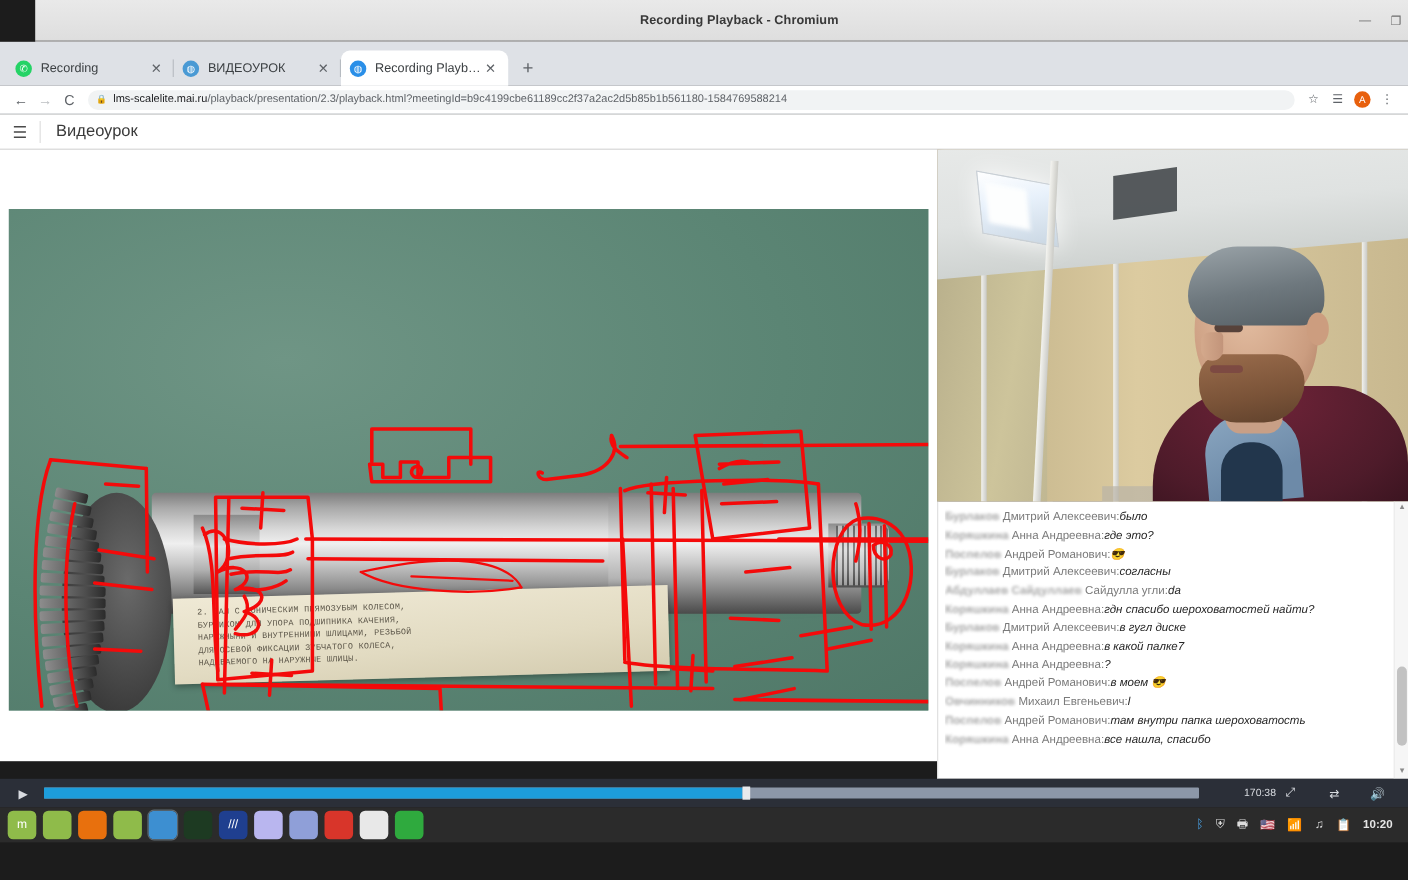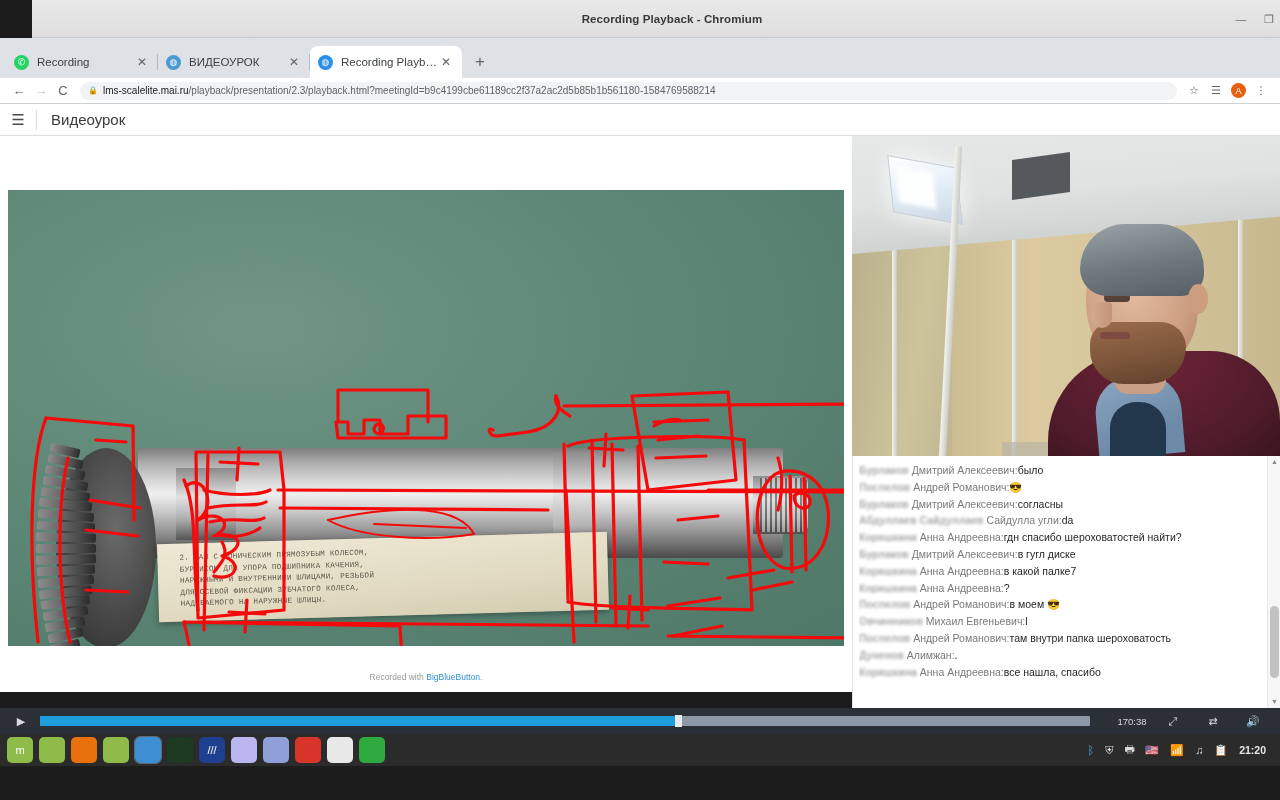--- a/index.html
+++ b/index.html
@@ -269,21 +269,21 @@
   .msg {
     font-size: 10.5px; line-height: 16.8px; color: #2d2d2d; white-space: nowrap;
     overflow: hidden; text-overflow: ellipsis;
   }
   .msg .who-blur {
     color: #a9a9a9; filter: blur(1.6px); font-weight: bold;
   }
   .msg .who {
     color: #7b7b7b;
   }
-  .msg .body { color: #262626; }
+  .msg .body { color: #262626; font-style: italic; }
   .chat-scroll {
     position: absolute; right: 0; top: 0; width: 13px; height: 252px;
     background: #f6f6f6; border-left: 1px solid #eaeaea;
   }
   .chat-scroll .arrow {
     position: absolute; left: 0; width: 13px; height: 12px; text-align: center;
     font-size: 7px; color: #8a8a8a; line-height: 12px;
   }
   .chat-scroll .arrow.up { top: 0; }
   .chat-scroll .arrow.down { bottom: 0; }
@@ -294,21 +294,21 @@
 
   
   .player {
     position: absolute; left: 0; top: 708px; width: 1280px; height: 26px;
     background: #2b2f38; display: flex; align-items: center; padding: 0 8px;
   }
   .pbtn { width: 26px; text-align: center; color: #d8dbe0; font-size: 11px; cursor: pointer; }
   .seek { position: relative; flex: 1; height: 10px; margin: 0 6px; background: #8c97a8; border-radius: 1px; cursor: pointer; }
   .seek .filled { position: absolute; left: 0; top: 0; bottom: 0; width: 60.5%; background: #1d9ddb; }
   .seek .handle { position: absolute; top: -1px; left: 60.5%; width: 7px; height: 12px; background: #e8eaec; }
-  .ptime { color: #d8dbe0; font-size: 9.5px; width: 64px; text-align: center; padding-left: 8px; }
+  .ptime { color: #d8dbe0; font-size: 9.5px; width: 64px; text-align: right; padding-left: 8px; }
   .pright { display: flex; align-items: center; gap: 14px; padding-right: 6px; }
 
   
   .taskbar {
     position: absolute; left: 0; top: 734px; width: 1280px; height: 32px;
     background: #2b2b2b; display: flex; align-items: center; padding: 0 4px;
   }
   .tb-app {
     width: 26px; height: 26px; margin: 0 3px; border-radius: 5px;
     display: flex; align-items: center; justify-content: center;
@@ -497,21 +497,20 @@
           <path d="M192 496 L232 498"></path>
           <path d="M30 468 L58 466"></path>
           <path d="M196 602 L204 590"></path>
           <path d="M424 524 C464 560 496 590 566 588"></path>
           <path d="M566 588 L534 578 M566 588 L540 602"></path>
           <path d="M558 300 L566 452"></path>
           <path d="M176 290 C190 320 184 374 190 420"></path>
         </g>
       </svg>
     </div>
-    <div class="recorded"><span>Recorded with </span><b>BigBlueButton</b><span>.</span></div>
   </div>
 
   <div class="cam">
     <div class="cam-wall-left"></div>
     <div class="cam-wall-main"></div>
     <div class="cam-post" style="left:160px"></div>
     <div class="cam-post" style="left:258px"></div>
     <div class="cam-post" style="left:386px"></div>
     <div class="cam-post" style="left:40px"></div>
     <div class="cam-ceiling"></div>
@@ -531,31 +530,31 @@
       <div class="cam-brow"></div>
       <div class="cam-eye"></div>
       <div class="cam-hair"></div>
       <div class="cam-ear"></div>
     </div>
   </div>
 
   <div class="chat">
     <div class="chat-list" id="chat-list">
         <div class="msg"><span class="who-blur">Бурлаков </span><span class="who">Дмитрий Алексеевич:</span><span class="body">было</span></div>
+        <div class="msg"><span class="who-blur">Коряшкина </span><span class="who">Анна Андреевна:</span><span class="body">где это?</span></div>
         <div class="msg"><span class="who-blur">Поспелов </span><span class="who">Андрей Романович:</span><span class="body">😎</span></div>
         <div class="msg"><span class="who-blur">Бурлаков </span><span class="who">Дмитрий Алексеевич:</span><span class="body">согласны</span></div>
         <div class="msg"><span class="who-blur">Абдуллаев Сайдуллаев </span><span class="who">Сайдулла угли:</span><span class="body">da</span></div>
         <div class="msg"><span class="who-blur">Коряшкина </span><span class="who">Анна Андреевна:</span><span class="body">гдн спасибо шероховатостей найти?</span></div>
         <div class="msg"><span class="who-blur">Бурлаков </span><span class="who">Дмитрий Алексеевич:</span><span class="body">в гугл диске</span></div>
         <div class="msg"><span class="who-blur">Коряшкина </span><span class="who">Анна Андреевна:</span><span class="body">в какой палке7</span></div>
         <div class="msg"><span class="who-blur">Коряшкина </span><span class="who">Анна Андреевна:</span><span class="body">?</span></div>
         <div class="msg"><span class="who-blur">Поспелов </span><span class="who">Андрей Романович:</span><span class="body">в моем 😎</span></div>
         <div class="msg"><span class="who-blur">Овчинников </span><span class="who">Михаил Евгеньевич:</span><span class="body">l</span></div>
         <div class="msg"><span class="who-blur">Поспелов </span><span class="who">Андрей Романович:</span><span class="body">там внутри папка шероховатость</span></div>
-        <div class="msg"><span class="who-blur">Дуненов </span><span class="who">Алимжан:</span><span class="body">.</span></div>
         <div class="msg"><span class="who-blur">Коряшкина </span><span class="who">Анна Андреевна:</span><span class="body">все нашла, спасибо</span></div>
       </div>
     <div class="chat-scroll">
       <div class="arrow up">▲</div>
       <div class="thumb"></div>
       <div class="arrow down">▼</div>
     </div>
   </div>
 
   <div class="player">
@@ -588,18 +587,18 @@
         <div class="tb-app" style="background: rgb(47, 170, 62);"></div>
       </div>
     <div class="tray" id="tray">
         <div class="tray-ico" style="color: rgb(74, 163, 232);">ᛒ</div>
         <div class="tray-ico" style="color: rgb(220, 220, 220);">⛨</div>
         <div class="tray-ico" style="color: rgb(220, 220, 220);">🖶</div>
         <div class="tray-ico" style="color: rgb(220, 220, 220);">🇺🇸</div>
         <div class="tray-ico" style="color: rgb(220, 220, 220);">📶</div>
         <div class="tray-ico" style="color: rgb(220, 220, 220);">♫</div>
         <div class="tray-ico" style="color: rgb(220, 220, 220);">📋</div>
-        <div class="tray-clock">21:20</div>
+        <div class="tray-clock">10:20</div>
       </div>
   </div>
   <div class="desk-fill"></div>
 
 </div>
 
 </body></html>

